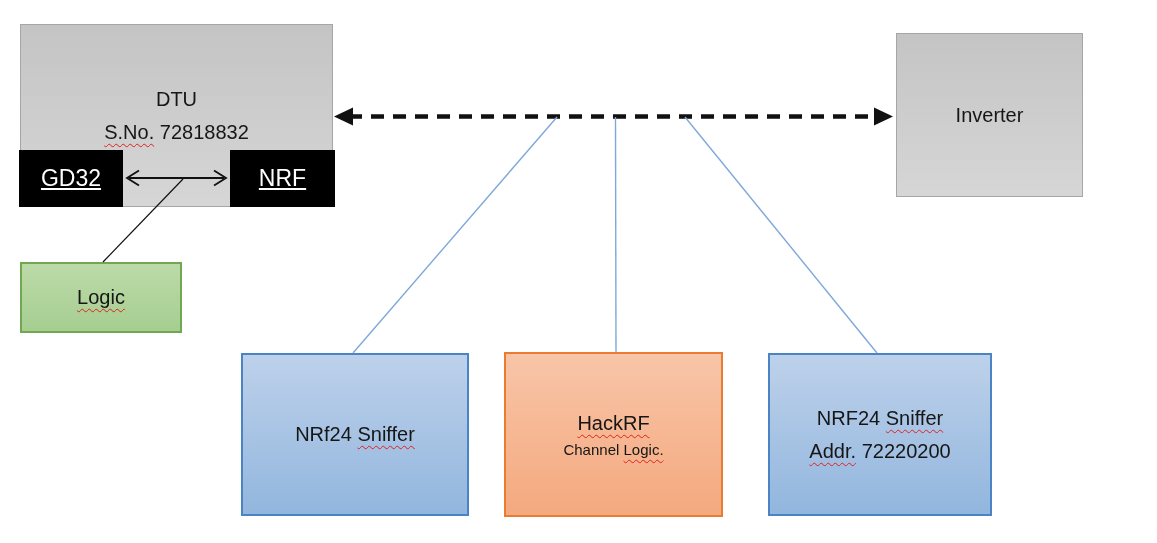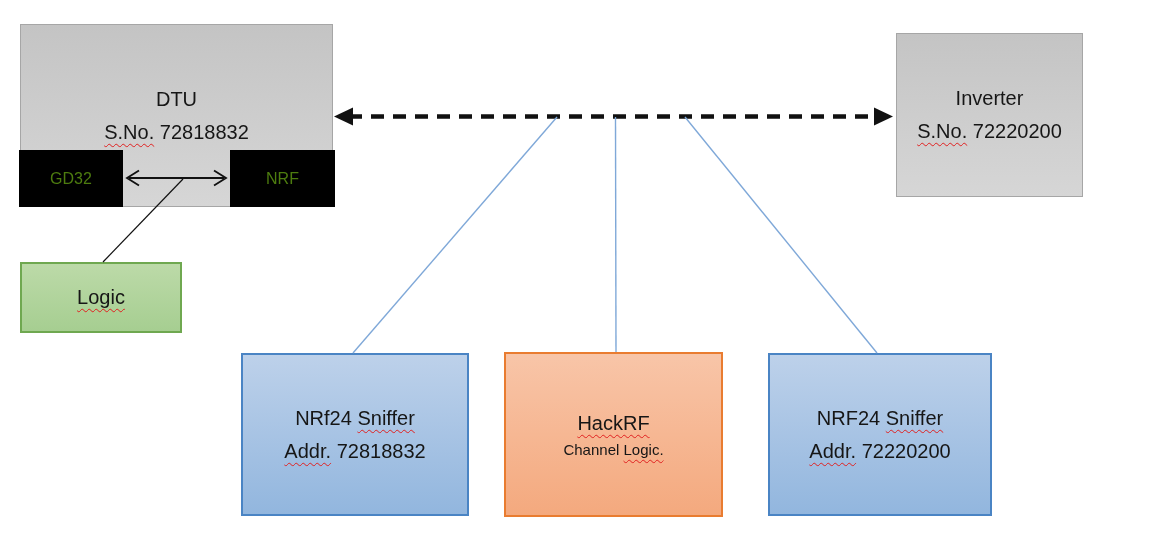--- a/index.html
+++ b/index.html
@@ -18,22 +18,23 @@
     box-sizing:border-box;
     font-size:20px;
     line-height:33px;
   }
   .gray{
     background:linear-gradient(180deg,var(--gray-fill-top),var(--gray-fill-bottom));
     border:1px solid var(--gray-border);
   }
   .black-chip{
     background:var(--chip-fill);
-    color:#4d7c0f;
-    font-size:16px;
+    color:#ffffff;
+    font-size:23px;
+    text-decoration:underline;
   }
   .green{
     background:linear-gradient(180deg,var(--green-fill-top),var(--green-fill-bottom));
     border:2px solid var(--green-border);
   }
   .blue{
     background:linear-gradient(180deg,var(--blue-fill-top),var(--blue-fill-bottom));
     border:2px solid var(--blue-border);
   }
   .orange{
@@ -90,31 +91,25 @@
   <div class="box green" id="logic-box">
     <span class="sq">Logic</span>
   </div>
 
   <div class="box black-chip" id="nrf-box">
     <span>NRF</span>
   </div>
 
   <div class="box gray" id="inverter-box">
     <div>Inverter</div>
-    <div>
-      <span class="sq mr">S.No.</span><span>72220200</span>
-    </div>
   </div>
 
   <div class="box blue" id="sniffer-left-box">
     <div>
       <span class="mr">NRf24</span><span class="sq">Sniffer</span>
-    </div>
-    <div>
-      <span class="sq mr">Addr.</span><span>72818832</span>
     </div>
   </div>
 
   <div class="box orange" id="hackrf-box">
     <div class="title">
       <span class="sq">HackRF</span>
     </div>
     <div class="sub">
       <span class="mr">Channel</span><span class="sq">Logic.</span>
     </div>

